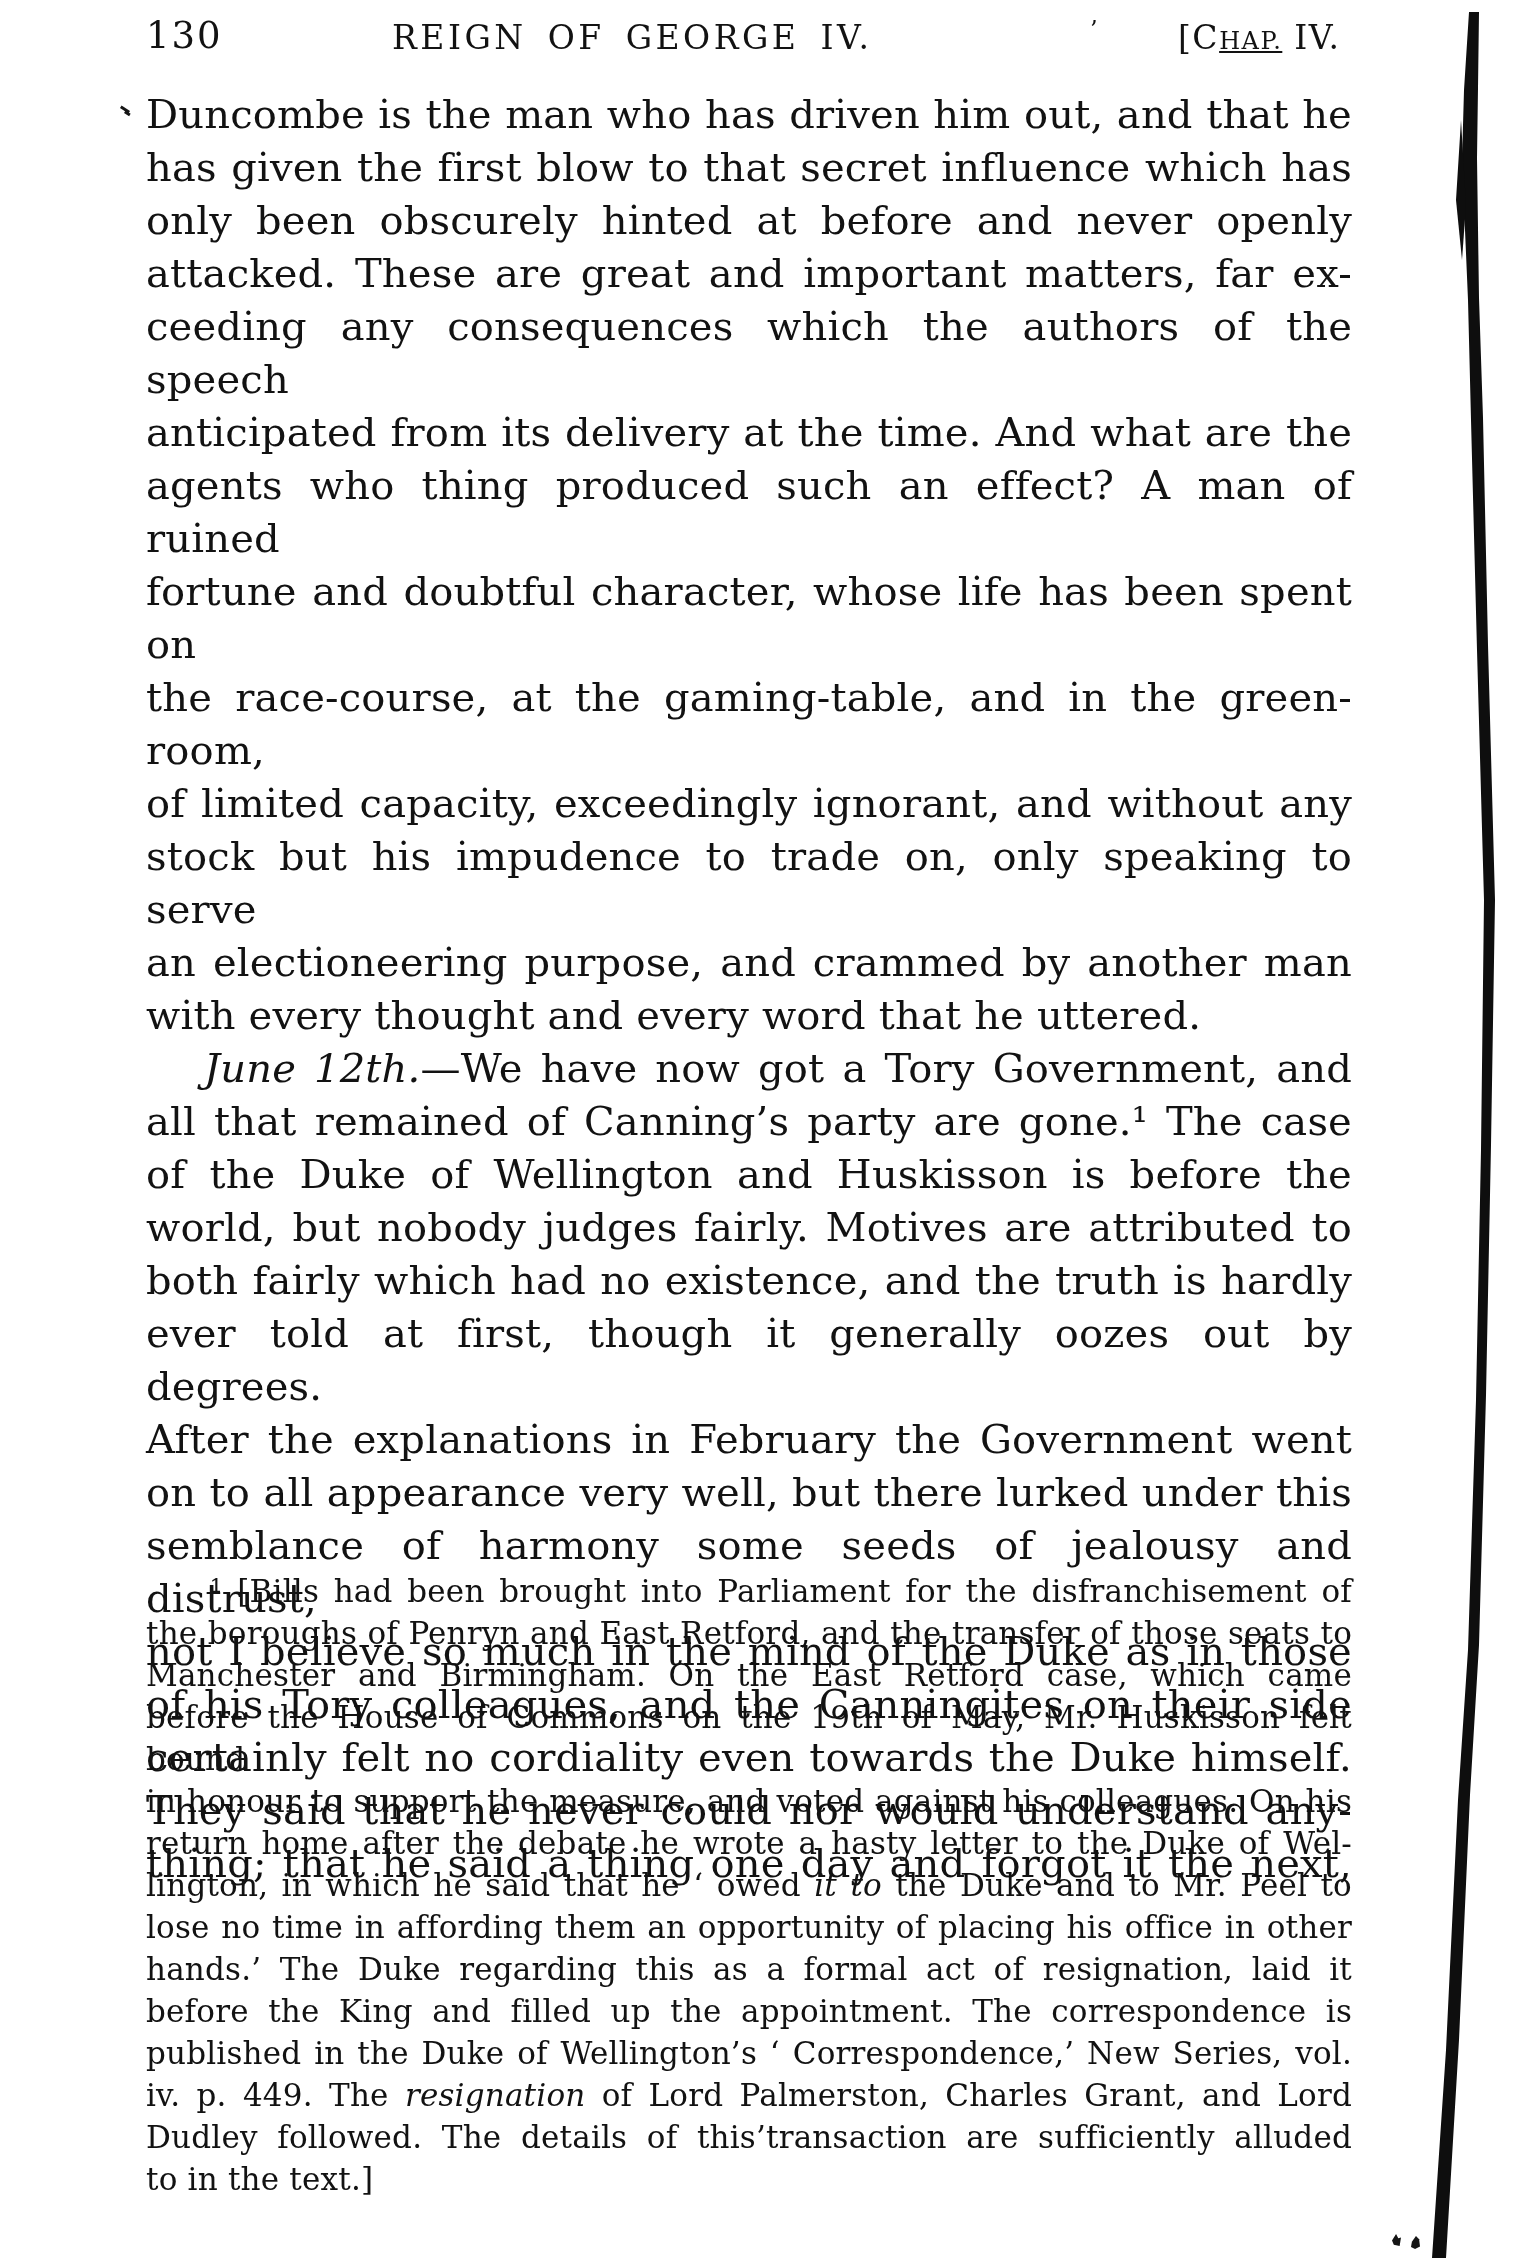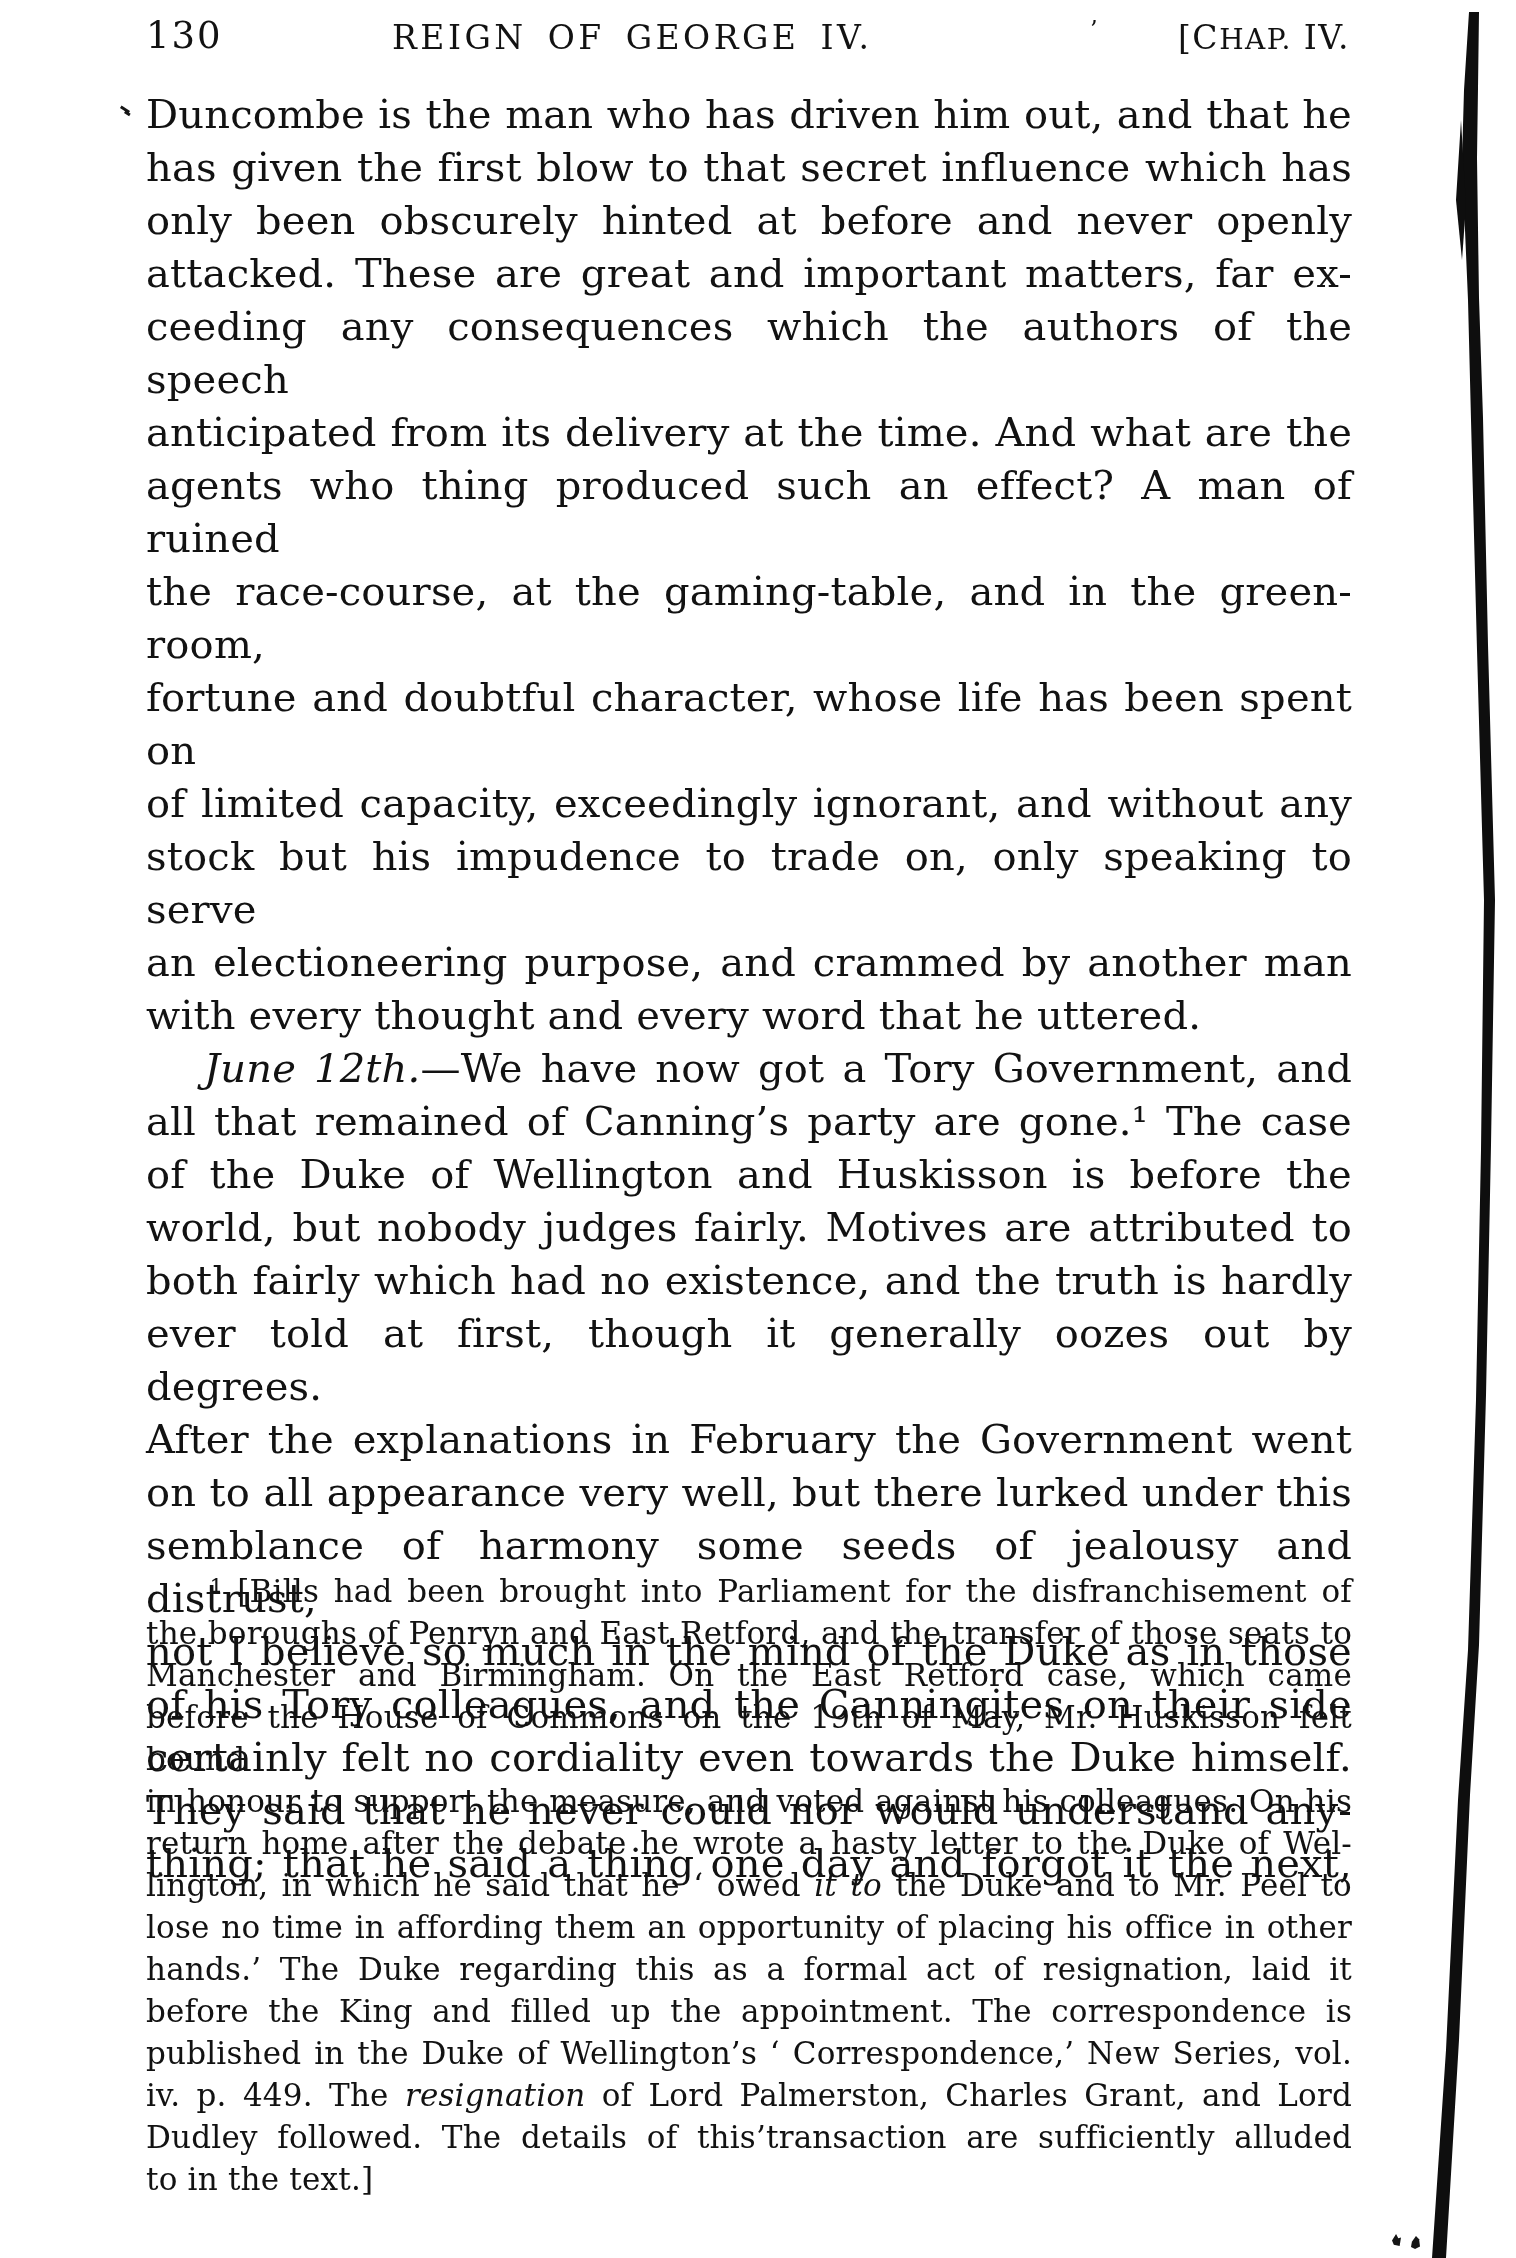--- a/index.html
+++ b/index.html
@@ -43,22 +43,23 @@
   }
   .chap {
     position: absolute;
     left: 1178px;
     top: 18px;
     font-size: 33px;
     letter-spacing: 1.5px;
     white-space: nowrap;
   }
   .chap .chap-small {
-    font-size: 28px;
+    font-size: 24px;
     letter-spacing: 1.5px;
+    text-decoration: underline;
   }
 
   
   .main-text {
     position: absolute;
     left: 146px;
     top: 88px;
     width: 1206px;
     font-size: 40px;
     line-height: 53px;
@@ -131,22 +132,22 @@
   <span class="chap"><span>[C</span><span class="chap-small">HAP.</span><span> IV.</span></span>
 
   <div class="main-text">
     <div class="line">Duncombe is the man who has driven him out, and that he</div>
     <div class="line">has given the first blow to that secret influence which has</div>
     <div class="line">only been obscurely hinted at before and never openly</div>
     <div class="line">attacked.  These are great and important matters, far ex-</div>
     <div class="line">ceeding any consequences which the authors of the speech</div>
     <div class="line">anticipated from its delivery at the time.  And what are the</div>
     <div class="line">agents who thing produced such an effect?  A man of ruined</div>
+    <div class="line">fortune and doubtful character, whose life has been spent on</div>
     <div class="line">the race-course, at the gaming-table, and in the green-room,</div>
-    <div class="line">fortune and doubtful character, whose life has been spent on</div>
     <div class="line">of limited capacity, exceedingly ignorant, and without any</div>
     <div class="line">stock but his impudence to trade on, only speaking to serve</div>
     <div class="line">an electioneering purpose, and crammed by another man</div>
     <div class="line end">with every thought and every word that he uttered.</div>
 
     <div class="line indent"><em>June 12th.</em><span>—We have now got a Tory Government, and</span></div>
     <div class="line">all that remained of Canning’s party are gone.¹  The case</div>
     <div class="line">of the Duke of Wellington and Huskisson is before the</div>
     <div class="line">world, but nobody judges fairly.  Motives are attributed to</div>
     <div class="line">both fairly which had no existence, and the truth is hardly</div>

